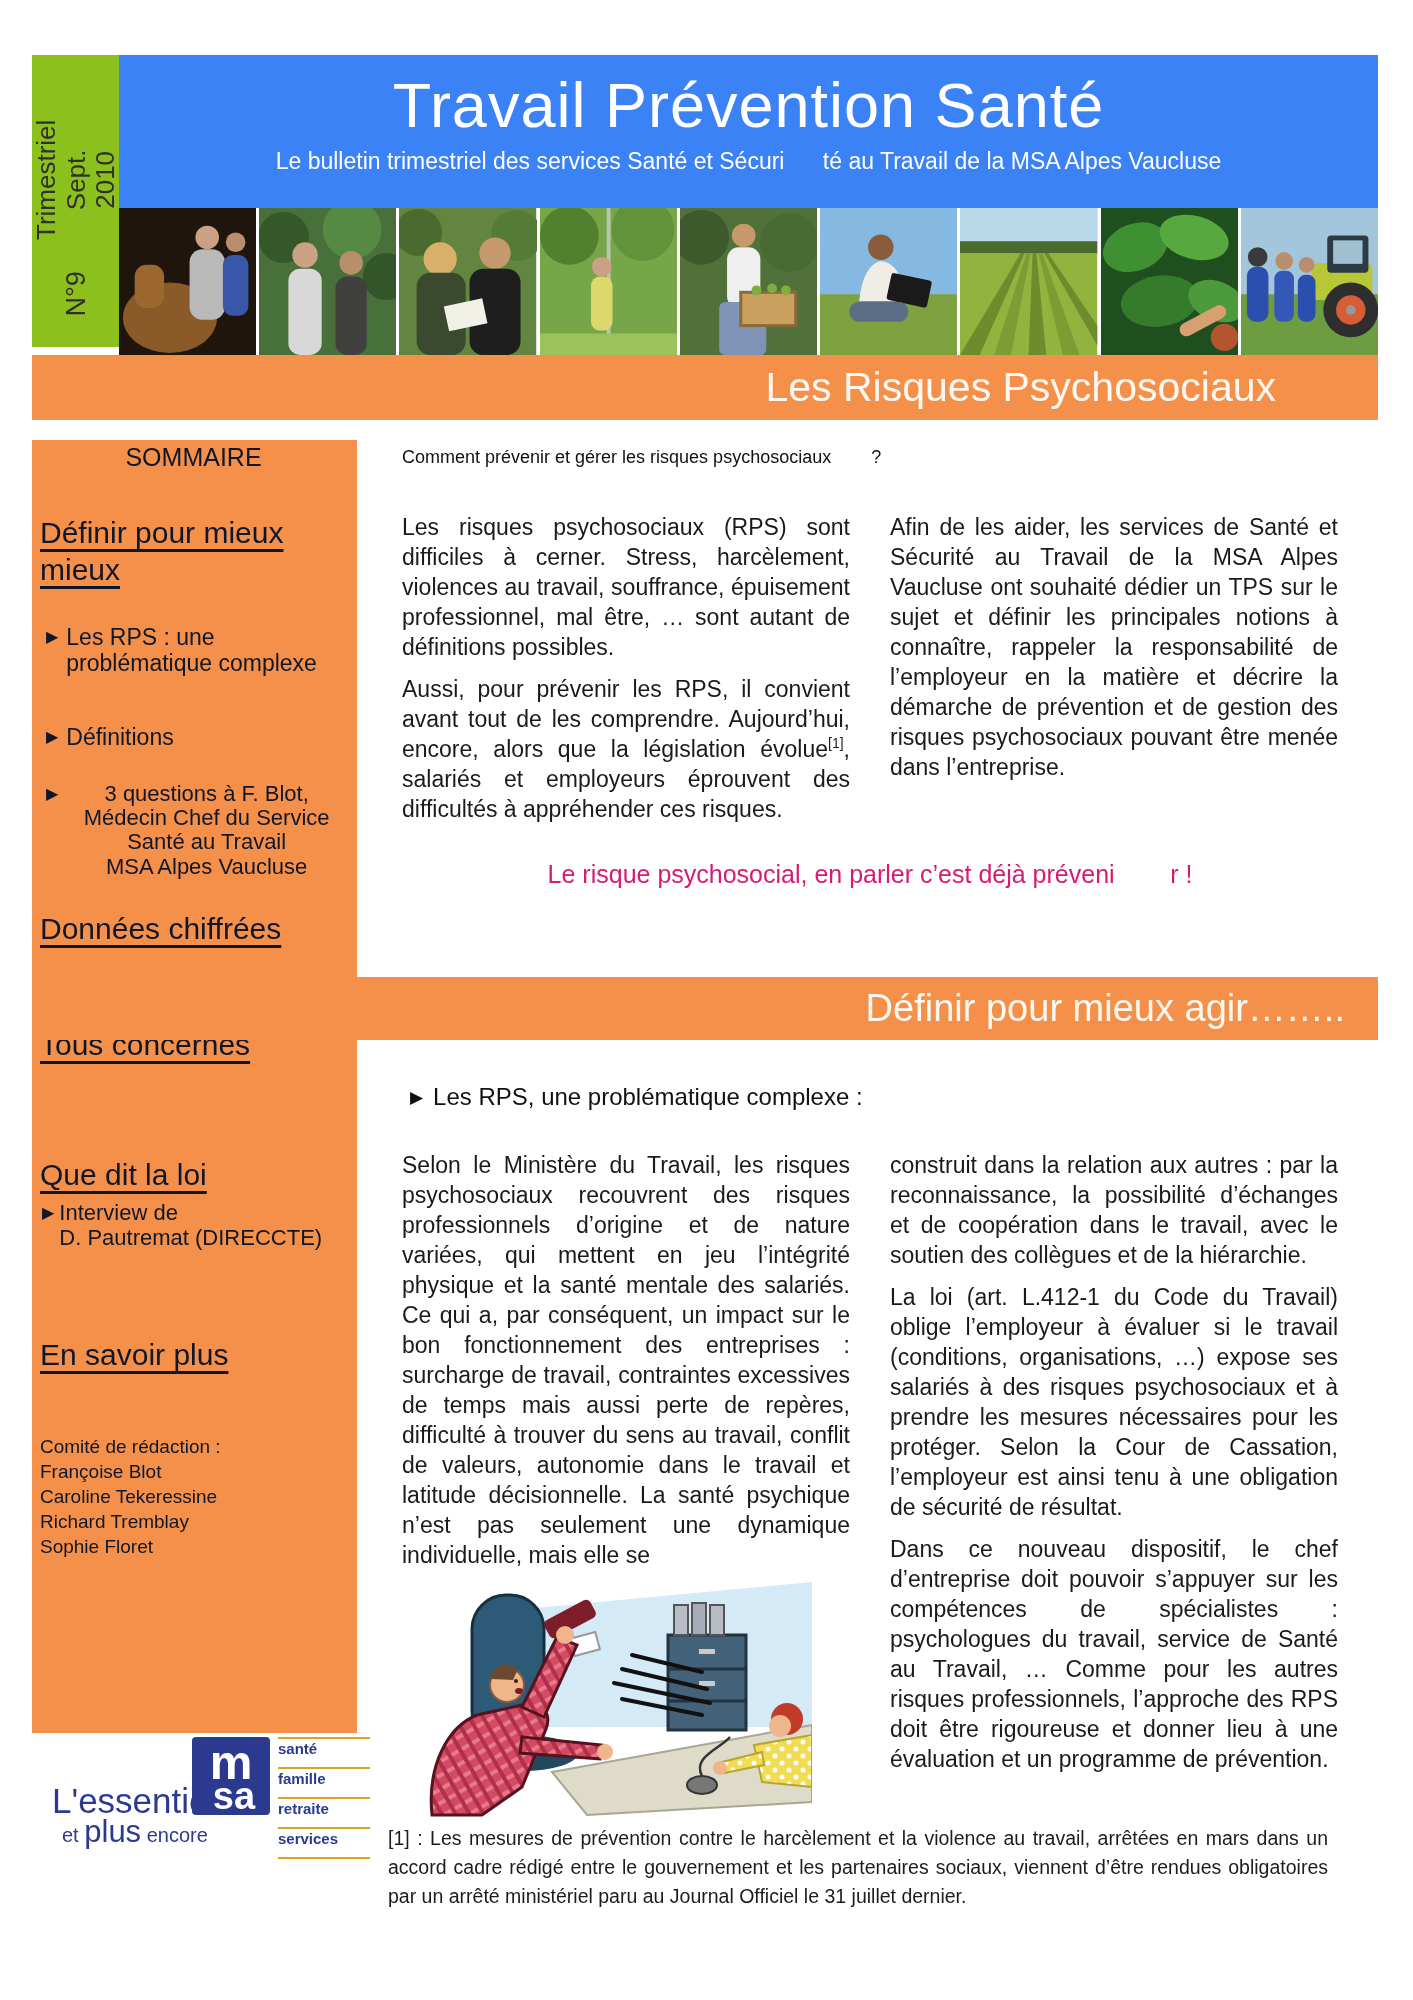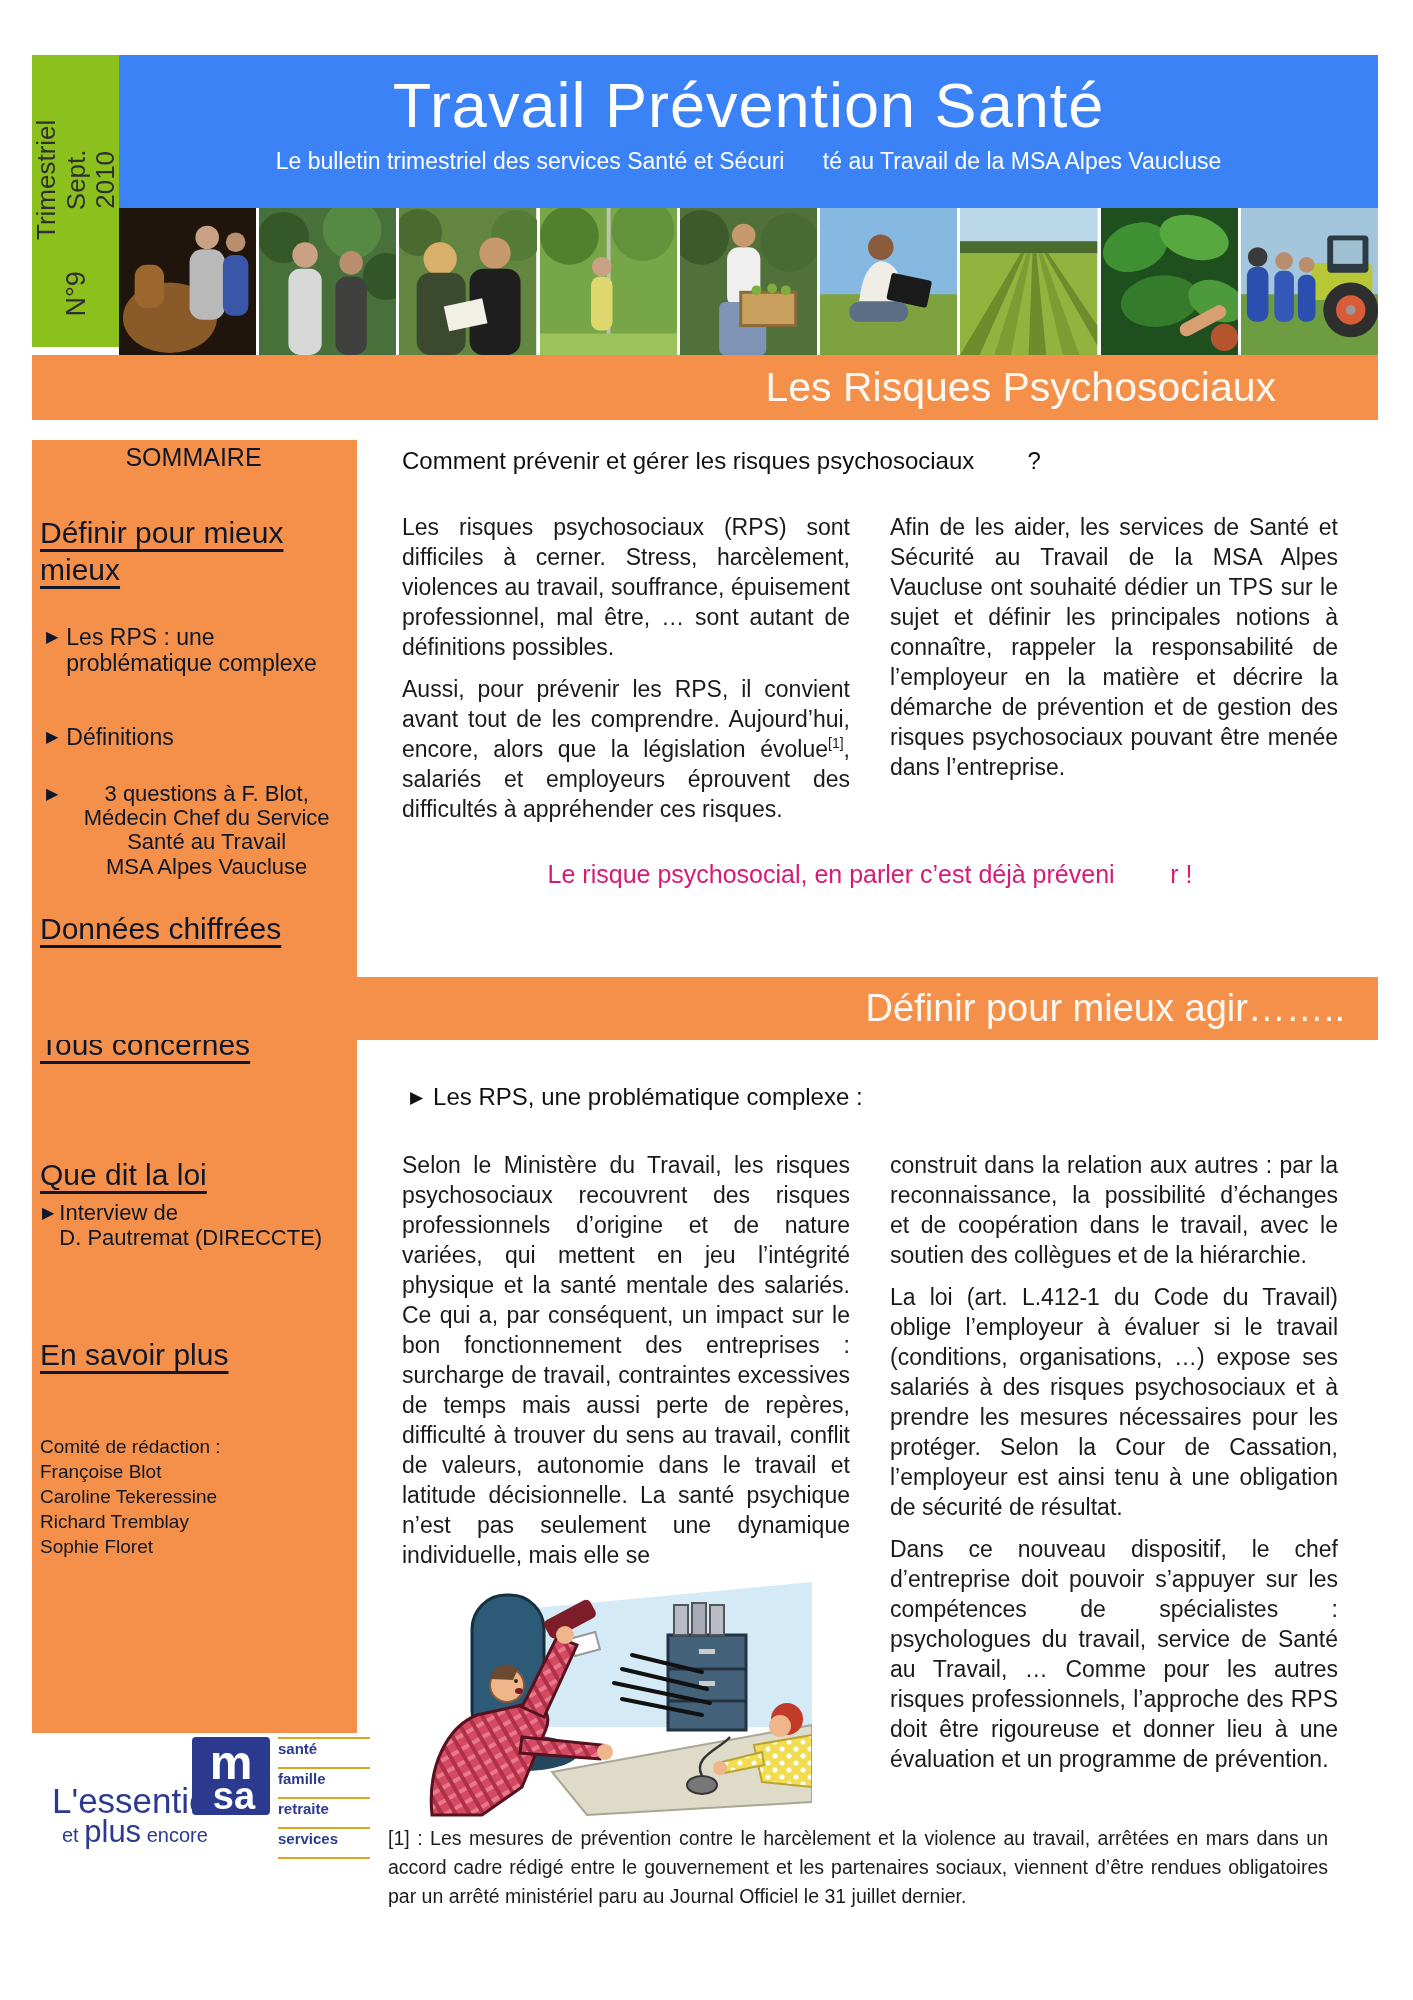--- a/index.html
+++ b/index.html
@@ -34,21 +34,21 @@
   .sb { position:absolute; left:8px; right:10px; }
   .sb-heading { font-size:25px; text-align:center; }
   .sb-link { font-size:30px; line-height:1.22; text-decoration:underline; text-underline-offset:6px; cursor:pointer; }
   .sb-item { font-size:23px; line-height:1.12; display:flex; }
   .sb-bullet { font-size:16px; margin:3px 8px 0 6px; flex:0 0 auto; }
   .sb-center { text-align:center; white-space:pre-line; flex:1; }
   .pre-line { white-space:pre-line; }
   .sb-comite { font-size:19px; line-height:1.32; white-space:pre-line; }
 
   
-  .h-article { position:absolute; left:402px; top:447px; width:940px; font-size:24px; font-weight:normal;
+  .h-article { position:absolute; left:402px; top:447px; width:940px; font-size:18px; font-weight:normal;
                margin:0; white-space:pre-wrap; color:#111; }
   .col { position:absolute; width:448px; font-size:23px; line-height:30px; text-align:justify; }
   .col p { margin:0 0 12px 0; }
   .c1a { left:402px; top:512px; }
   .c1b { left:890px; top:512px; }
   .c2a { left:402px; top:1150px; }
   .c2b { left:890px; top:1150px; }
   sup.fnref { font-size:14px; vertical-align:super; line-height:0; }
 
   .tagline { position:absolute; left:402px; top:860px; width:936px; text-align:center;

